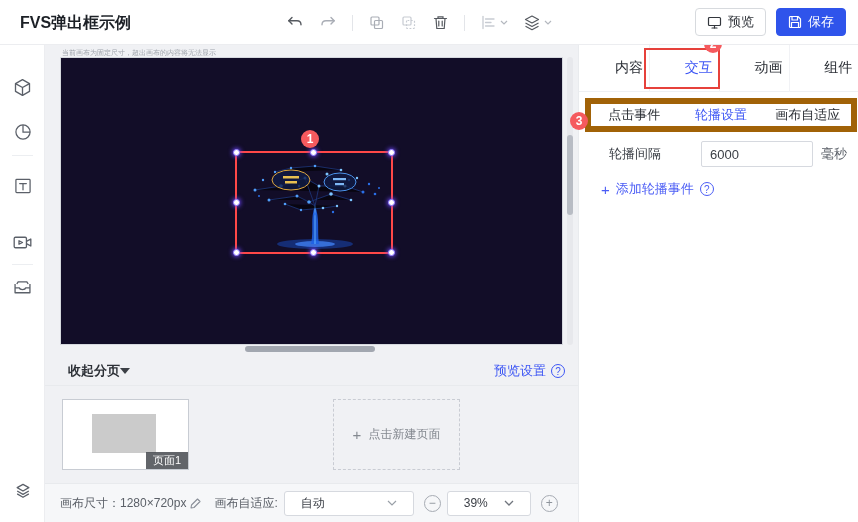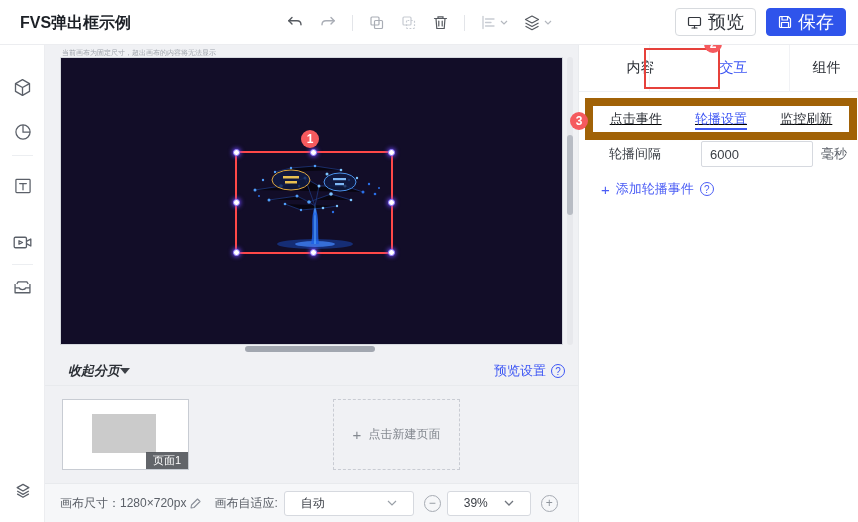--- a/index.html
+++ b/index.html
@@ -13,21 +13,21 @@
   .doc-title { position:absolute; left:20px; top:0; line-height:45px; font-size:16px;
     font-weight:700; color:#1c2026; }
   .toolbar { position:absolute; left:286px; top:0; height:45px; display:flex;
     align-items:center; gap:15px; color:#55595f; }
   .tb-btn { display:flex; align-items:center; cursor:pointer; color:#55595f; }
   .tb-btn.dim { color:#a9adb5; }
   .tb-btn.disabled { color:#c7cbd2; }
   .tb-sep { width:1px; height:16px; background:#e3e5e9; }
   .tb-caret { margin-left:3px; color:#b4b8bf; }
   .topbar-right { position:absolute; right:12px; top:8px; display:flex; gap:10px; }
-  .btn { height:28px; padding:0 11px; border-radius:4px; font-size:18px; display:inline-flex;
+  .btn { height:28px; padding:0 11px; border-radius:4px; font-size:13px; display:inline-flex;
     align-items:center; gap:6px; cursor:pointer; font-family:inherit; }
   .btn-preview { background:#fff; border:1px solid #d7dade; color:#33373d; }
   .btn-save { background:#2f54eb; border:1px solid #2f54eb; color:#fff; }
 
   
   .sidebar { position:absolute; left:0; top:45px; width:45px; height:477px; background:#fff;
     border-right:1px solid #ecedf0; z-index:5; }
   .side-icon { position:absolute; left:10px; width:25px; height:25px; color:#5b6069;
     display:flex; align-items:center; justify-content:center; cursor:pointer; }
   .side-sep { position:absolute; left:12px; width:21px; height:1px; background:#eceef1; }
@@ -47,21 +47,21 @@
   .h-sw{left:-4px;bottom:-4px}.h-s{left:50%;margin-left:-4px;bottom:-4px}.h-se{right:-4px;bottom:-4px}
   .num-badge { width:18px; height:18px; border-radius:50%; background:#f55a5e; color:#fff;
     font-size:12px; font-weight:700; display:flex; align-items:center; justify-content:center; }
   .badge1 { position:absolute; left:240px; top:72px; z-index:3; }
   .vscroll { position:absolute; left:522px; top:12px; width:6px; height:288px; background:#e7e8ec; border-radius:3px; }
   .vthumb { position:absolute; left:0; top:78px; width:6px; height:80px; background:#b8bcc4; border-radius:3px; }
   .hthumb { position:absolute; left:200px; top:301px; width:130px; height:6px; background:#a2a7b0; border-radius:3px; }
 
   .pages-header { position:absolute; left:0; top:312px; width:533px; height:28px; }
   .collapse { position:absolute; left:23px; top:0; height:28px; display:flex; align-items:center;
-    font-size:13px; color:#2c3036; font-weight:600; cursor:pointer;font-style:italic; }
+    font-size:13px; color:#2c3036; font-weight:600; cursor:pointer; }
   .tri { width:0; height:0; border-left:5px solid transparent; border-right:5px solid transparent;
     border-top:6px solid #3c4046; }
   .preview-settings { position:absolute; right:13px; top:0; height:28px; display:flex;
     align-items:center; gap:5px; color:#3d56f4; font-size:13px; cursor:pointer; }
   .help-circle { width:14px; height:14px; border-radius:50%; border:1px solid currentColor;
     font-size:10px; display:flex; align-items:center; justify-content:center; }
   .pages-divider { position:absolute; left:0; top:340px; width:533px; height:1px; background:#e8eaed; }
 
   .page-card { position:absolute; top:354px; width:127px; height:71px; background:#fff;
     border:1px solid #c8ccd3; cursor:pointer; }
@@ -95,22 +95,22 @@
     border-left:1px solid #e9ebee; z-index:5; }
   .tabs { position:absolute; left:0; top:0; width:279px; height:47px; border-bottom:1px solid #eef0f3; display:flex; }
   .tab { width:70px; display:flex; align-items:center; justify-content:center; font-size:14px;
     color:#2b2f36; cursor:pointer;margin-left:30px; }
   .tab.active { color:#3d56f4; }
   .tabsep { position:absolute; top:0; width:1px; height:47px; background:#f1f2f5; }
   .ts1{left:70px}.ts2{left:140px}.ts3{left:210px}
   .tab-annot { position:absolute; left:65px; top:3px; width:76px; height:41px;
     border:2px solid #e6413b; z-index:3; pointer-events:none; }
   .badge2 { position:absolute; left:125px; top:-10px; z-index:4; }
-  .subtabs { position:absolute; left:6px; top:53px; width:272px; height:42px;
-    border:8px solid #a16207; display:flex; z-index:2;text-decoration:underline; }
+  .subtabs { position:absolute; left:6px; top:53px; width:272px; height:34px;
+    border:6px solid #a16207; display:flex; z-index:2; }
   .subtab { flex:1; display:flex; align-items:center; justify-content:center; font-size:13px;
     color:#2a2e34; cursor:pointer; }
   .subtab.active { color:#3d56f4; }
   .sub-underline { position:absolute; left:116px; top:83px; width:52px; height:2px; background:#3d56f4; }
   .badge3 { position:absolute; left:-9px; top:67px; z-index:4; }
   .form-row { position:absolute; left:0; top:96px; width:280px; height:26px; }
   .form-label { position:absolute; left:30px; line-height:26px; font-size:13px; color:#3a3e45; }
   .form-input { position:absolute; left:122px; top:0; width:112px; height:26px;
     border:1px solid #d6d9df; border-radius:2px; padding:0 8px; font-size:13px; color:#3a3e45;
     font-family:inherit; background:#fff; }
@@ -372,32 +372,33 @@
           </svg>
       </div>
       <span class="circle-btn gap10">+</span>
     </div>
   </main>
 
   <section class="panel">
     <div class="tabs">
       <div class="tab">内容</div>
       <div class="tab active">交互</div>
+      <div class="tab">动画</div>
       <div class="tab">组件</div>
     </div>
     <span class="tabsep ts1"></span>
     <span class="tabsep ts2"></span>
     <span class="tabsep ts3"></span>
     <div class="tab-annot"></div>
     <span class="num-badge badge2">2</span>
 
     <div class="subtabs">
       <div class="subtab">点击事件</div>
       <div class="subtab active">轮播设置</div>
-      <div class="subtab">监控刷新</div>
+      <div class="subtab">画布自适应</div>
     </div>
     <div class="sub-underline"></div>
     <span class="num-badge badge3">3</span>
 
     <div class="form-row">
       <span class="form-label">轮播间隔</span>
       <input class="form-input" type="text" value="6000" style="">
       <span class="form-unit">毫秒</span>
     </div>
 

